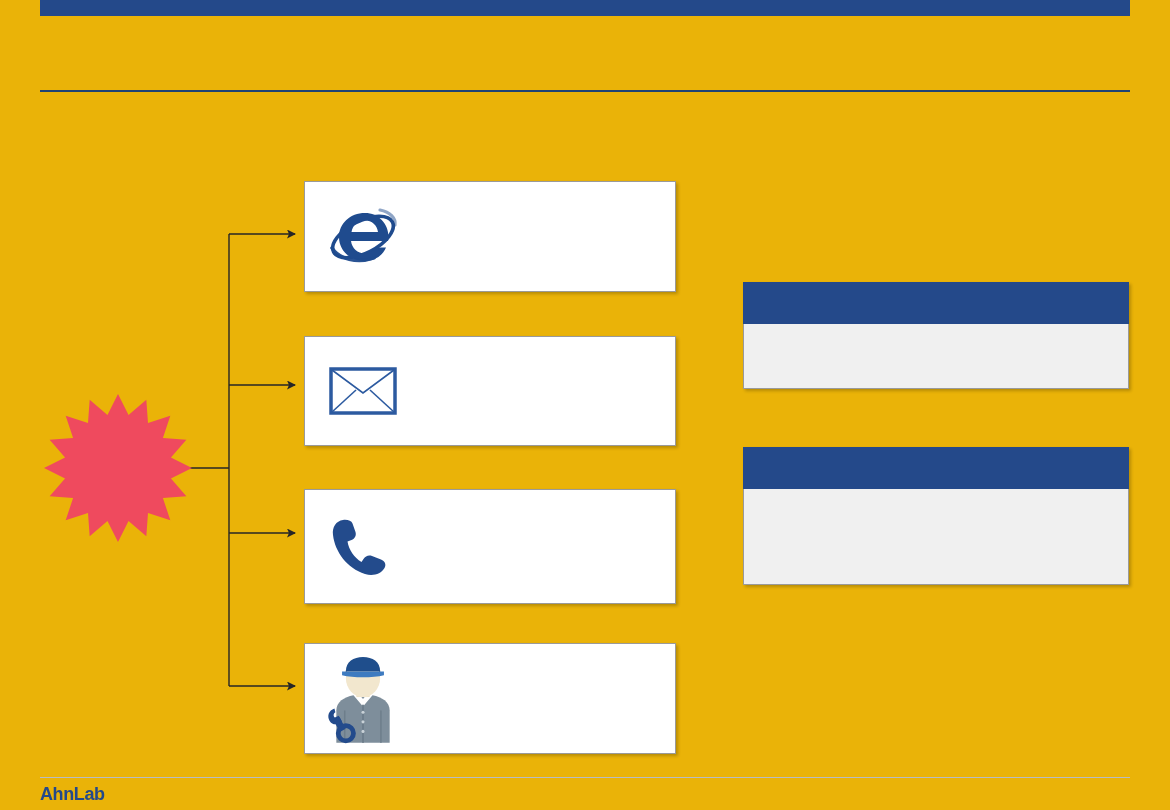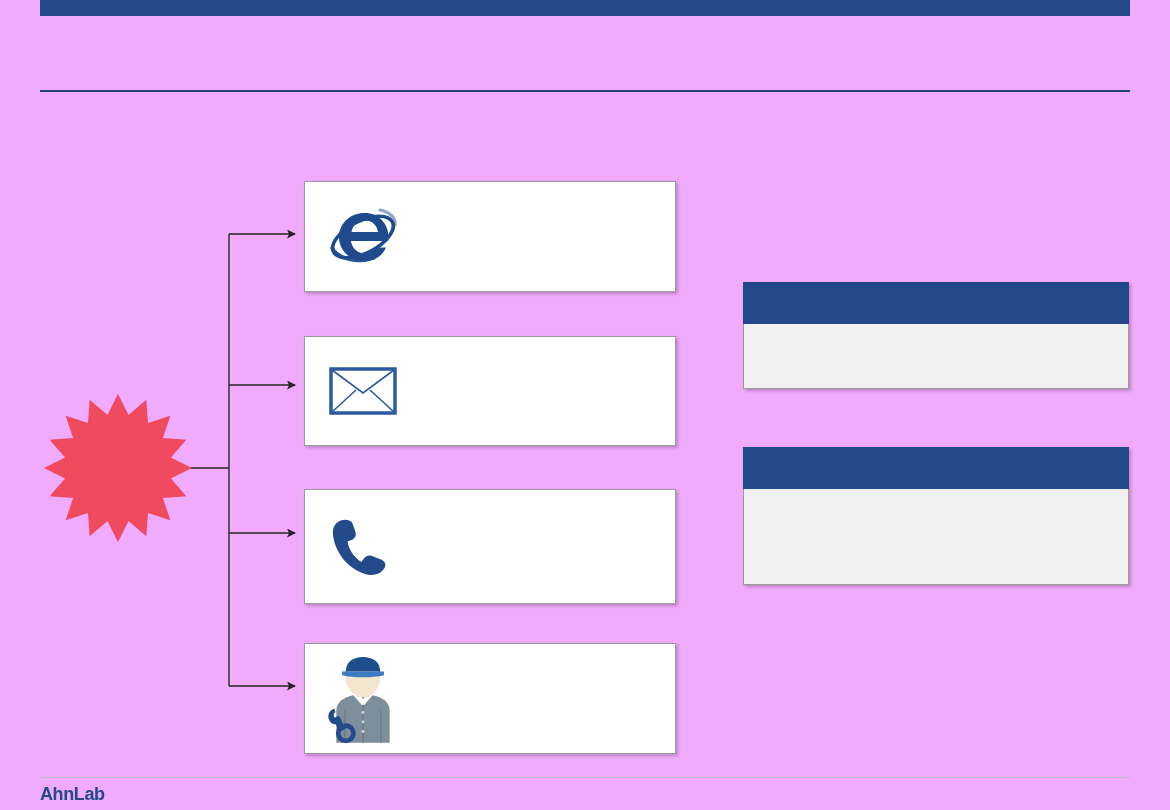--- a/index.html
+++ b/index.html
@@ -15,21 +15,21 @@
     overflow: hidden;
     position: relative;
   }
 
   
   .slide {
     position: absolute;
     left: 0; top: 0;
     width: 1170px;
     height: 810px;
-    background: #f0abfc;
+    background: #eab308;
   }
 
   
   .top-band {
     position: absolute;
     left: 40px;
     top: 0;
     width: 1090px;
     height: 16px;
     background: var(--brand-blue, #24498A);

